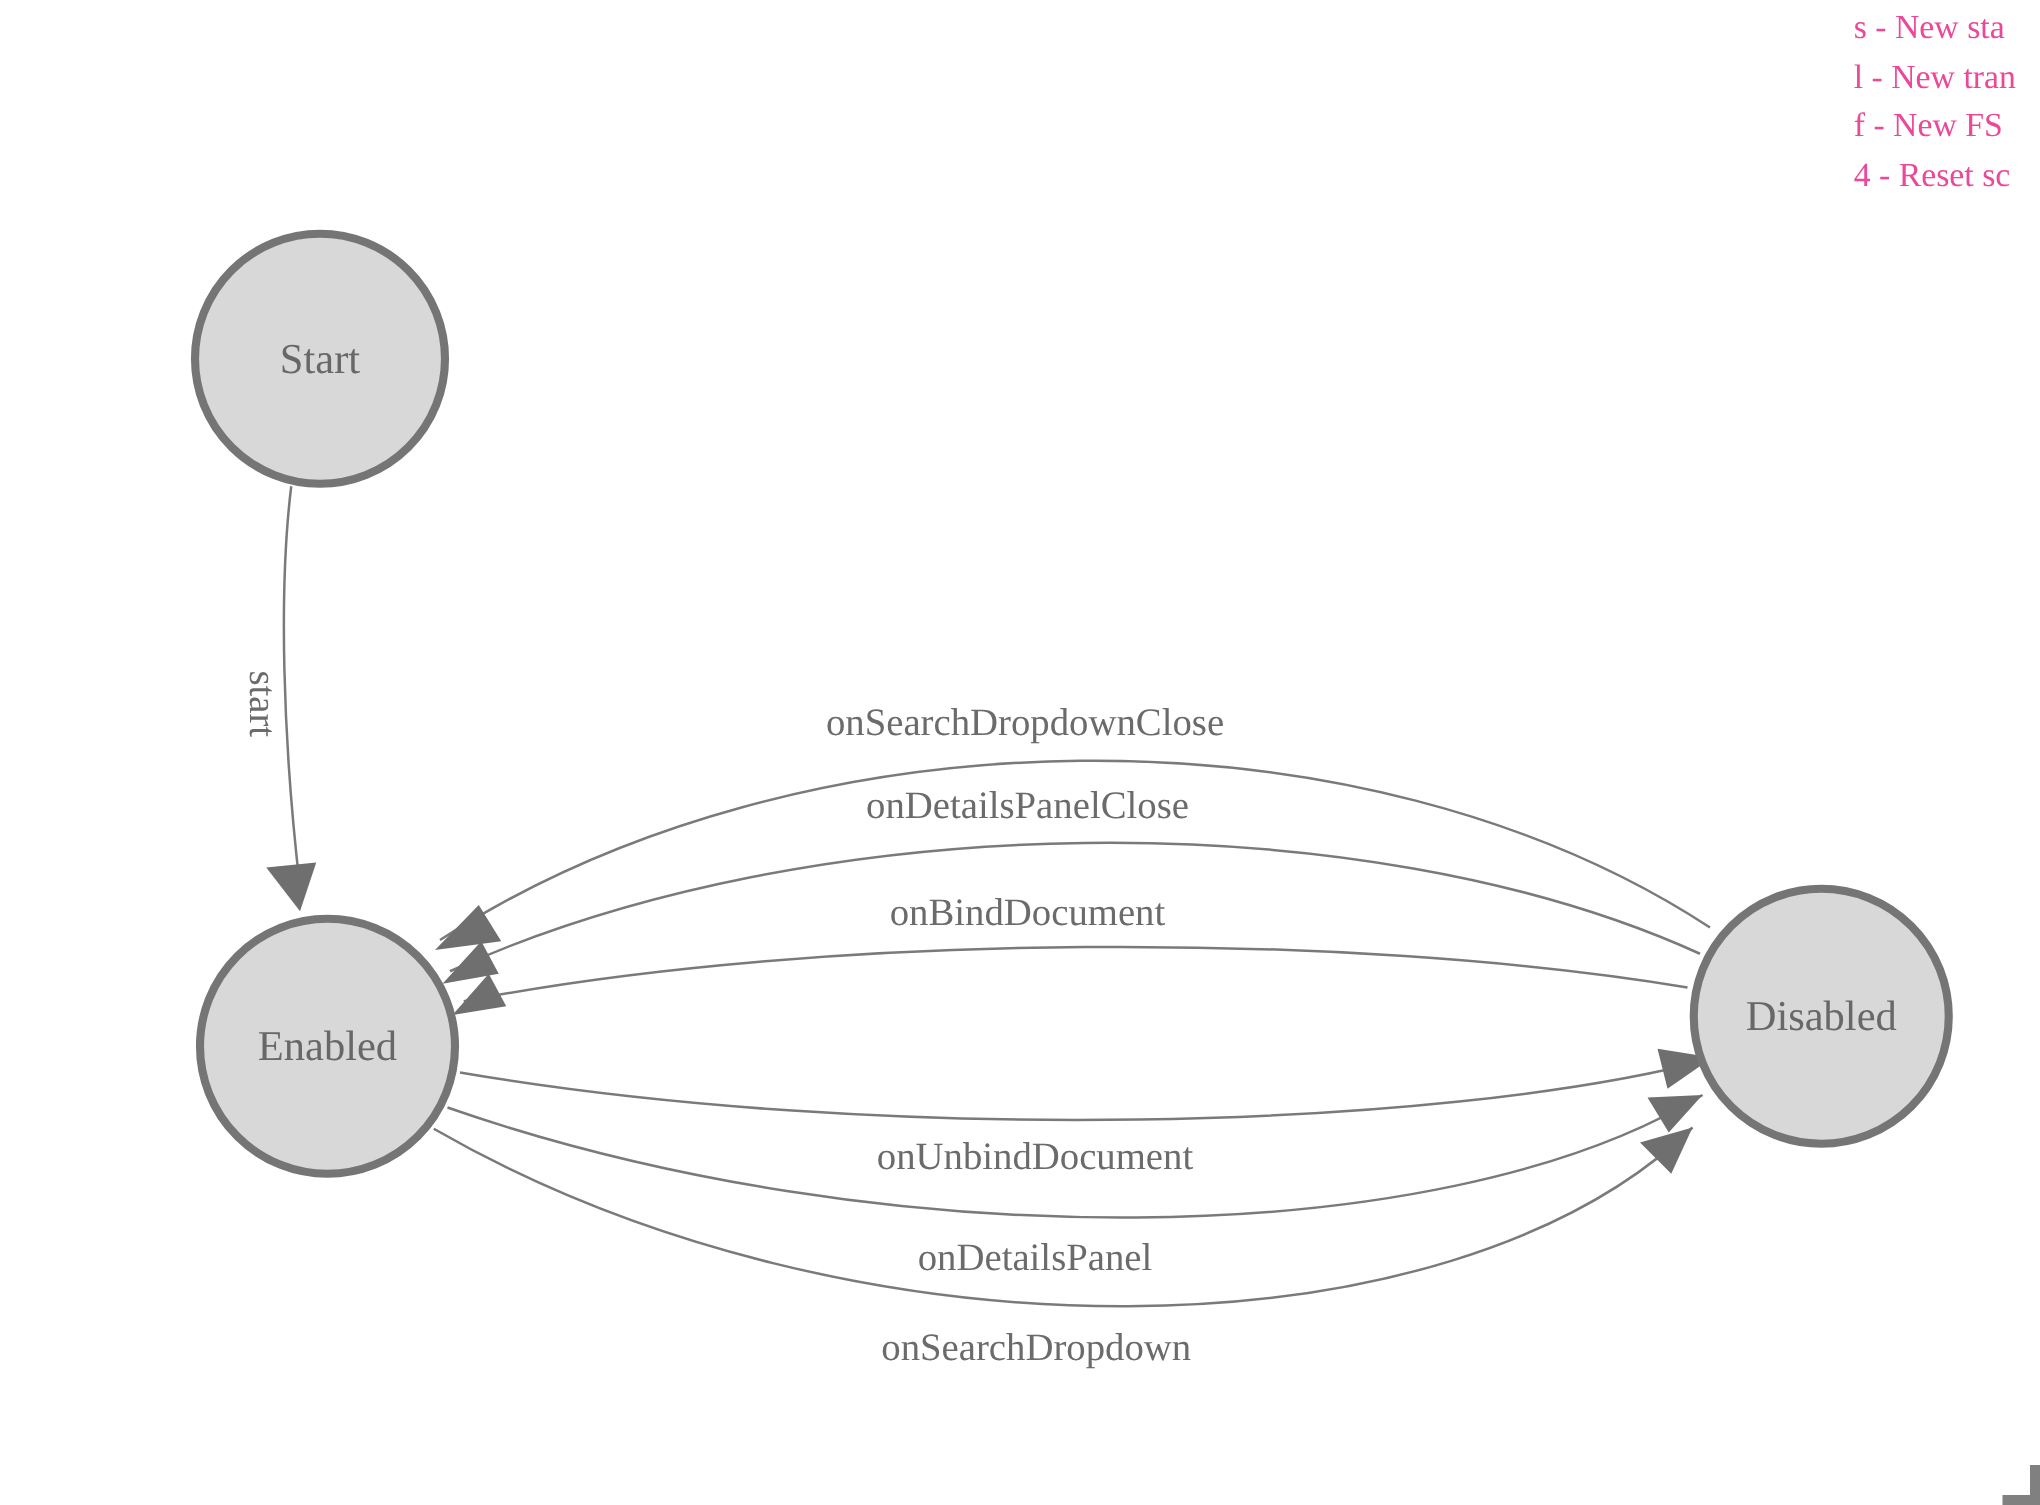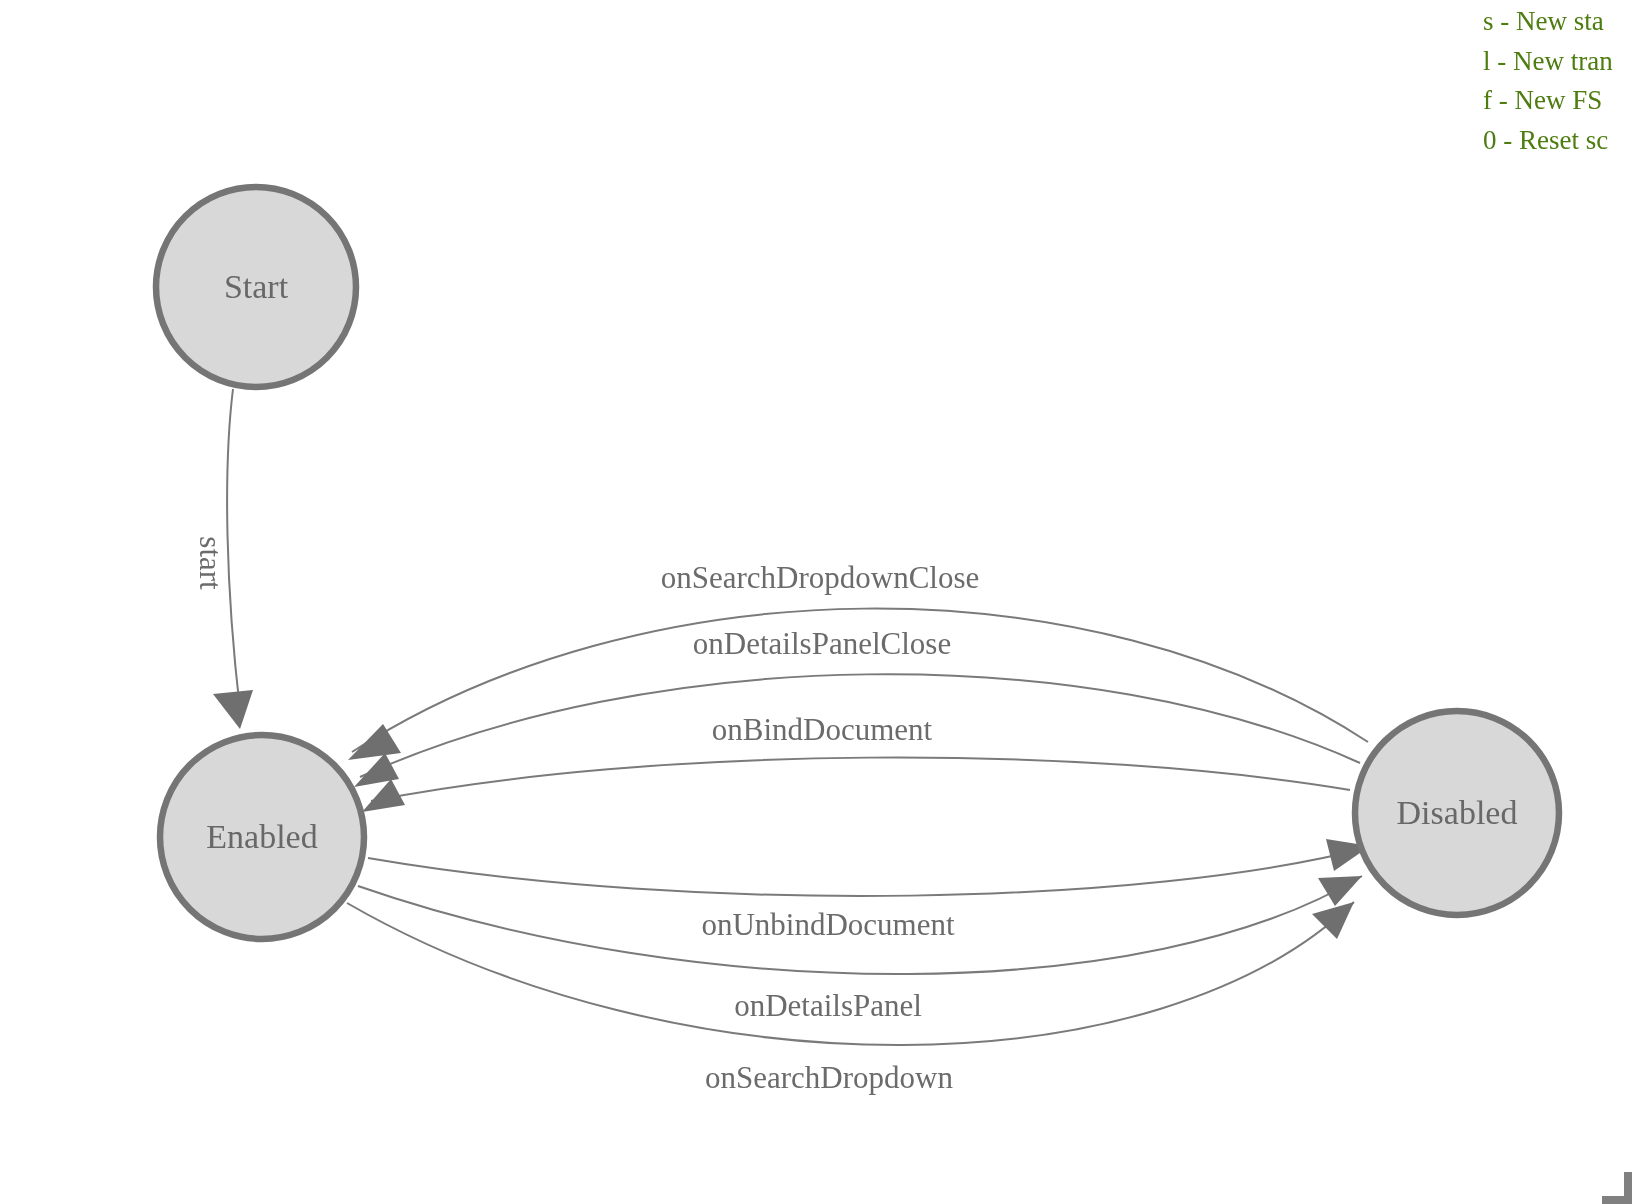--- a/index.html
+++ b/index.html
@@ -12,21 +12,21 @@
   }
   svg.fsm-canvas{position:absolute;left:0;top:0;}
   .edge-path{fill:none;stroke:#7a7a7a;stroke-width:2px;}
   .node-circle{fill:#d8d8d8;stroke:#757575;stroke-width:6.5px;}
   .arrow{fill:#6f6f6f;stroke:none;}
   .node-label{font-size:34px;fill:#686868;text-anchor:middle;}
   .edge-label{font-size:31px;fill:#6b6b6b;text-anchor:middle;}
   .legend{
     position:absolute;left:1483px;top:2px;
     font-size:27px;line-height:39.5px;
-    color:#4d7c0f;white-space:nowrap;
+    color:#ec4899;white-space:nowrap;
   }
   .legend div{white-space:nowrap;}
   .corner-v{position:absolute;left:1624px;top:1172px;width:8px;height:32px;background:#808080;}
   .corner-h{position:absolute;left:1602px;top:1196px;width:30px;height:8px;background:#808080;}
 </style>
 </head>
 <body>
 
 <svg class="fsm-canvas" width="1632" height="1204" viewBox="0 0 1632 1204">
 
@@ -92,17 +92,17 @@
 
   <text class="edge-label" x="828" y="1016">onDetailsPanel</text>
 
   <text class="edge-label" x="829" y="1088">onSearchDropdown</text>
 </svg>
 
 <div class="legend">
   <div>s - New sta</div>
   <div>l - New tran</div>
   <div>f - New FS</div>
-  <div>0 - Reset sc</div>
+  <div>4 - Reset sc</div>
 </div>
 
 <div class="corner-v"></div>
 <div class="corner-h"></div>
 
 </body></html>

